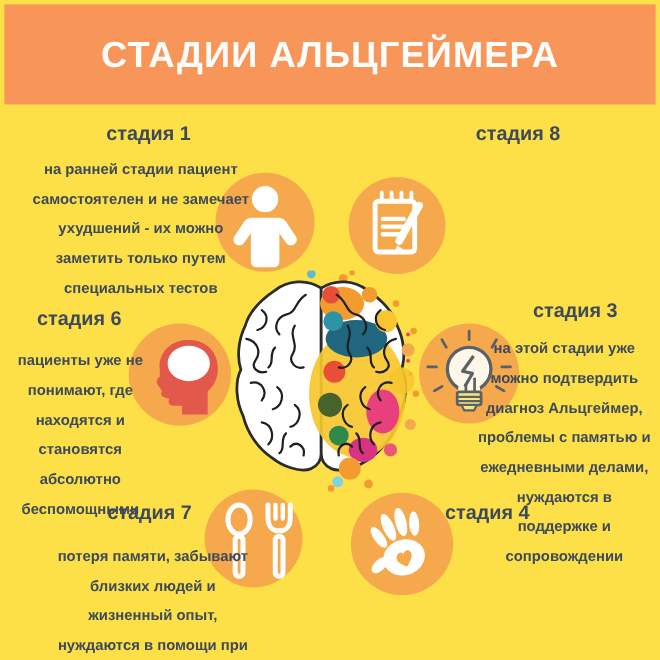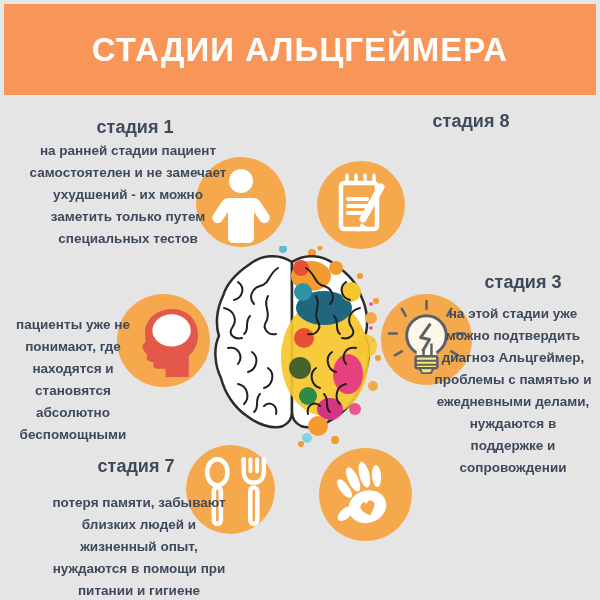--- a/index.html
+++ b/index.html
@@ -1,29 +1,29 @@
 <!DOCTYPE html>
 <html><head>
 <meta charset="utf-8">
 <style>
   html,body{margin:0;padding:0;background:#fff;}
-  .canvas{position:relative;width:600px;height:600px;background:#e5e5e5;overflow:hidden;
+  .canvas{position:relative;width:600px;height:600px;background:#fde047;overflow:hidden;
           font-family:"Liberation Sans",sans-serif;color:#3E4A5B;}
   .header{position:absolute;left:4px;top:4px;width:592px;height:91px;background:#F8965A;
           display:flex;align-items:center;justify-content:center;}
   .header h1{margin:0;font-size:33px;font-weight:700;color:#FDFDFC;letter-spacing:1px;}
   .stage-title{position:absolute;font-size:18px;font-weight:700;text-align:center;z-index:3;}
-  .stage-text{position:absolute;font-size:13.5px;font-weight:700;line-height:22px;
+  .stage-text{position:absolute;font-size:13.5px;font-weight:700;line-height:27px;
               text-align:center;white-space:pre-line;z-index:3;}
   .icon-circle{position:absolute;border-radius:50%;background:#F5A84C;z-index:1;}
   .icon-circle svg{position:absolute;left:0;top:0;width:100%;height:100%;}
   .brain{position:absolute;left:205px;top:246px;width:180px;height:204px;z-index:2;}
 
   
-  .s1t{left:10px;top:111px;width:250px;margin-top:6px;}
+  .s1t{left:10px;top:111px;width:250px;}
   .s1x{left:0px;top:140px;width:256px;}
   .s2t{left:348px;top:111px;width:246px;}
   .s2x{left:342px;top:140px;width:256px;}
   .s3t{left:443px;top:272px;width:160px;}
   .s3x{left:424px;top:303px;width:178px;}
   .s4t{left:323px;top:456px;width:240px;}
   .s4x{left:330px;top:486px;width:263px;}
   .s5t{left:17px;top:456px;width:238px;}
   .s5x{left:8px;top:492px;width:262px;}
   .s6t{left:3px;top:279px;width:138px;}
@@ -88,20 +88,21 @@
       <circle cx="46" cy="42" r="20" fill="#FCF7E9" stroke="#5B6166" stroke-width="3"></circle>
       <path d="M36 58 L36 64 H56 L56 58 Z" fill="#FCF7E9"></path>
       <path d="M50 30 L40 44 L49 46 L42 58" stroke="#5B6166" stroke-width="3" fill="none" stroke-linejoin="round"></path>
       <path d="M43 56 V64 M51 50 V64" stroke="#5B6166" stroke-width="2.5"></path>
       <rect x="35" y="63" width="22" height="12" rx="2" fill="#F6E97C" stroke="#5B6166" stroke-width="2.5"></rect>
       <path d="M35 67.5 H57 M35 71.5 H57" stroke="#5B6166" stroke-width="2"></path>
       <path d="M39 75 h14 l-2.5 5 h-9 z" fill="#F6E97C" stroke="#5B6166" stroke-width="2"></path>
     </svg>
   </div>
 
+  <div class="stage-title s4t">стадия 4</div>
   <div class="icon-circle ic4">
     <svg viewBox="0 0 92 92">
       <g fill="#fff" transform="rotate(-18 46 46)">
         <ellipse cx="44" cy="58" rx="19" ry="16"></ellipse>
         <ellipse cx="28" cy="34" rx="4.5" ry="11" transform="rotate(-18 28 34)"></ellipse>
         <ellipse cx="39" cy="28" rx="5" ry="13" transform="rotate(-6 39 28)"></ellipse>
         <ellipse cx="51" cy="27" rx="5" ry="13" transform="rotate(4 51 27)"></ellipse>
         <ellipse cx="62" cy="32" rx="4.5" ry="11" transform="rotate(14 62 32)"></ellipse>
         <ellipse cx="21" cy="58" rx="9" ry="5" transform="rotate(-25 21 58)"></ellipse>
         <path d="M44 67 c-6 -5 -9 -9 -5 -13 c3 -3 6 0 5 2 c1 -3 5 -5 7 -1 c2 4 -3 8 -7 12 z" fill="#F5A84C"></path>
@@ -120,20 +121,21 @@
       <g stroke="#fff" stroke-width="4.5" fill="none" stroke-linecap="round">
         <ellipse cx="31" cy="27" rx="10" ry="13"></ellipse>
         <rect x="27.5" y="42" width="7" height="36" rx="3.5"></rect>
         <path d="M57 14 v12 c0 6 3 10 7 11 h6 c4 -1 7 -5 7 -11 v-12"></path>
         <path d="M63.7 14 V26 M70.3 14 V26" stroke-width="4"></path>
         <rect x="63.5" y="42" width="7" height="36" rx="3.5"></rect>
       </g>
     </svg>
   </div>
 
+  <div class="stage-title s6t">стадия 6</div>
   <div class="stage-text s6x">пациенты уже не
 понимают, где
 находятся и
 становятся
 абсолютно
 беспомощными</div>
   <div class="icon-circle ic6">
     <svg viewBox="0 0 92 92">
       <path fill="#E2584B" d="M28 42 C26 28 36 16 52 15 C68 14 79 24 80 38 C81 48 77 56 71 61 L71 82 H48 L48 74 H40 C36.5 74 35 71 36.5 68 L31 66 C29 65 28.5 63 30 61 L26 55 C24.5 52 25.5 49 28 48 Z"></path>
       <ellipse cx="54" cy="36" rx="19" ry="16" fill="#fff"></ellipse>

